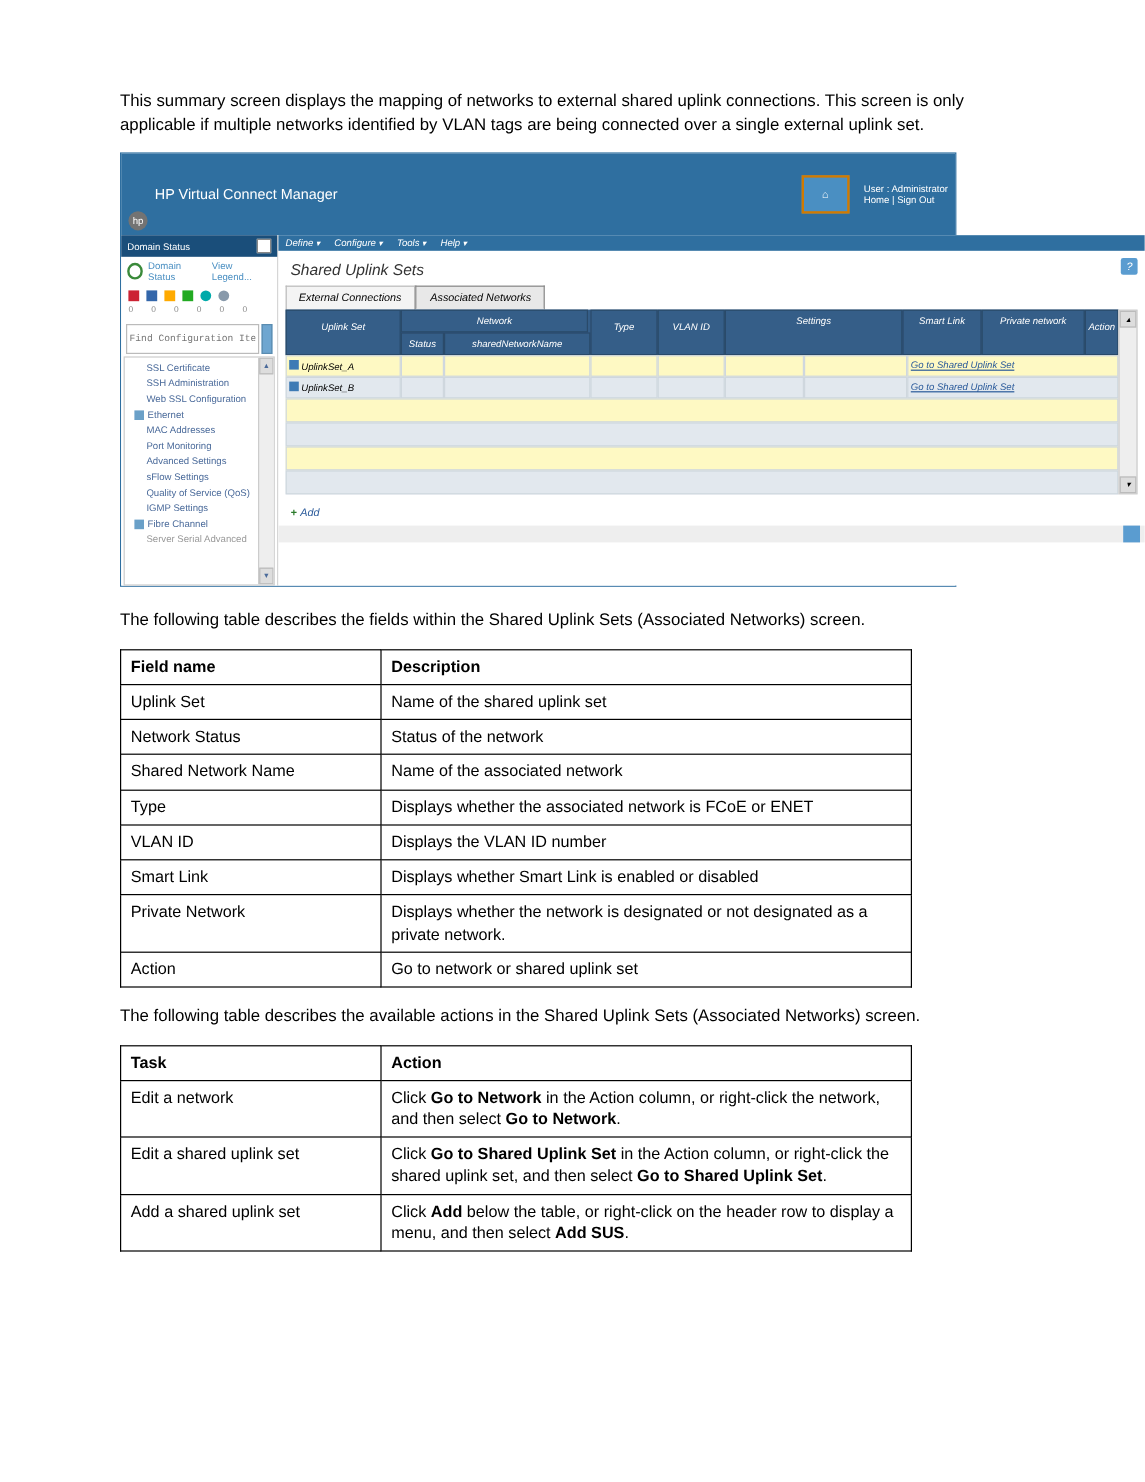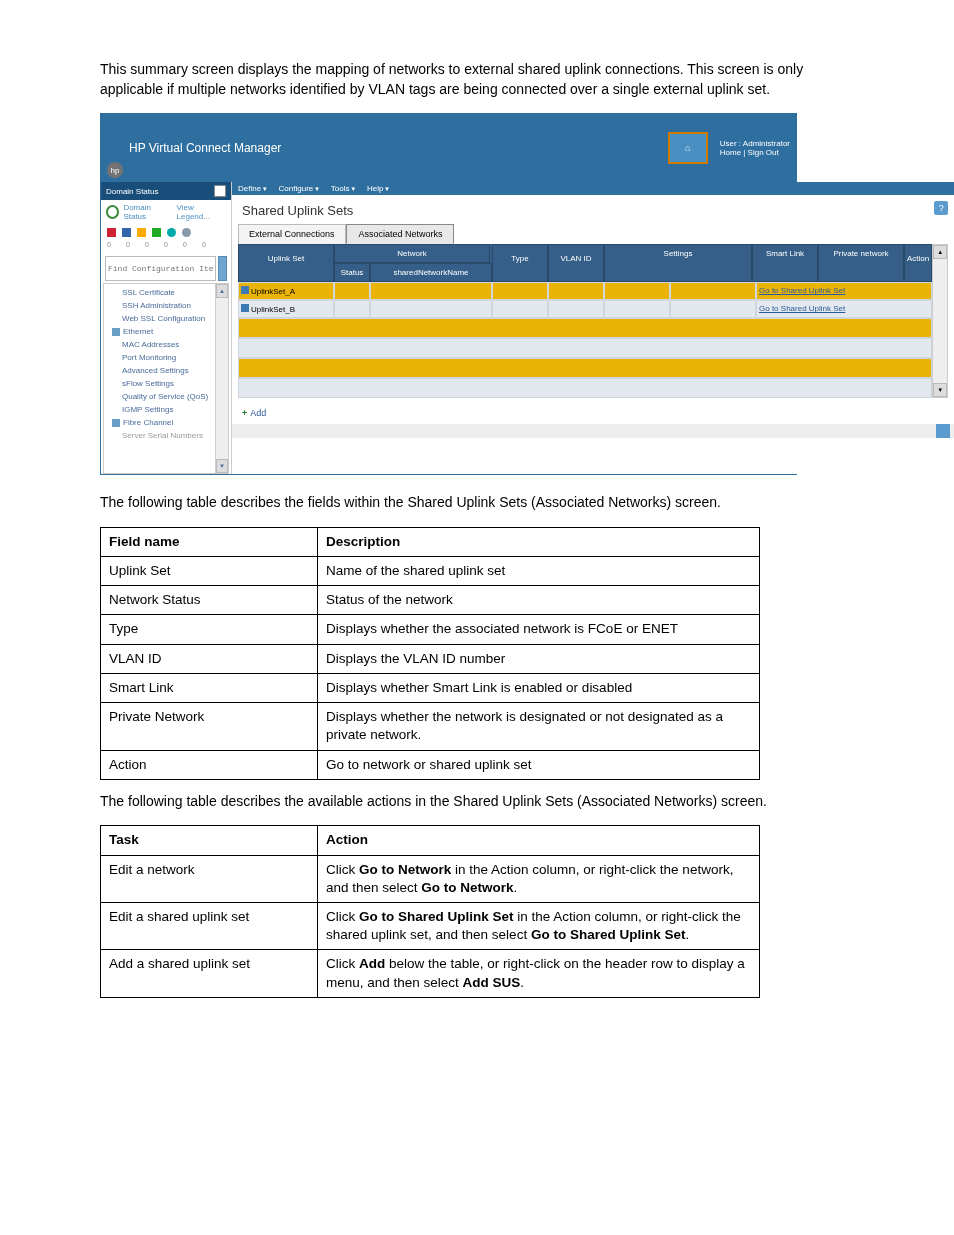--- a/index.html
+++ b/index.html
@@ -7,21 +7,21 @@
     font-size: 14px;
     color: #000;
     margin: 0;
     padding: 60px 100px 40px 100px;
     background: #fff;
     width: 954px;
     box-sizing: border-box;
   }
   p.body-text {
     line-height: 1.4;
-    margin: 0 0 14px 0;
+    margin: 14px 0 14px 0;
   }
   
   .app-screenshot {
     width: 695px;
     border: 1px solid #2f6fa0;
     font-size: 9px;
     margin: 10px 0 18px 0;
     background: #fff;
   }
   .app-titlebar {
@@ -55,32 +55,32 @@
   .search-row{padding:2px 4px;display:flex;gap:2px;}
   .search-row input{flex:1;font-size:8px;border:1px solid #bbb;padding:7px 2px;font-family:Liberation Mono, monospace;}
   .search-go{width:14px;background:#6fa6d0;border:1px solid #5a8cb0;}
   .nav-list{font-size:8px;color:#4a6a9a;padding:2px 0 2px 4px;border:1px solid #ccc;margin:0 2px;height:185px;overflow:hidden;position:relative;}
   .nav-list .item{padding:2px 4px 2px 14px;white-space:nowrap;}
   .nav-list .group{padding:2px 4px 2px 4px;color:#4a6a9a;display:flex;gap:3px;align-items:center;}
   .grp-icon{width:8px;height:8px;background:#6aa0c8;}
   .scroll-bar{position:absolute;right:0;top:0;bottom:0;width:12px;background:#eee;border-left:1px solid #ccc;}
   .scroll-up,.scroll-dn{height:12px;background:#ddd;border:1px solid #bbb;display:flex;align-items:center;justify-content:center;font-size:7px;}
   .scroll-dn{position:absolute;bottom:0;left:0;right:0;}
-  .right-col { flex:1; background:#fff; }
+  .right-col { flex:1; background:#fff;font-style:italic; }
   .menu-bar { background:#2f6fa0; color:#fff; padding:2px 6px; font-size:8px; display:flex;gap:12px;}
   .menu-bar span::after{content:" \25BE";font-size:7px;}
   .panel-title{font-size:13px;color:#333;padding:8px 10px 6px 10px;}
   .help-q{float:right;width:14px;height:14px;background:#5a9cd0;color:#fff;text-align:center;line-height:14px;font-size:9px;border-radius:2px;margin:6px 6px 0 0;}
   .tab-row{display:flex;gap:0;padding:0 6px;}
   .tab{border:1px solid #bbb;border-bottom:none;padding:4px 10px;font-size:9px;background:#f4f4f4;}
   .tab.active{background:#e8e8e8;border:1px solid #888;border-bottom:1px solid #e8e8e8;padding-left:12px;}
   .data-grid{margin:0 6px 4px 6px;}
   .grid-head{display:flex;background:#355e88;color:#fff;font-size:8px;}
   .gh-cell{border:1px solid #2a4a6a;padding:4px 2px;text-align:center;}
-  .grid-row{display:flex;font-size:8px;background:#eab308;}
+  .grid-row{display:flex;font-size:8px;background:#fef9c3;}
   .grid-row.alt{background:#e2e8ee;}
   .gr-cell{border:1px solid #cfd7de;padding:3px 2px;overflow:hidden;white-space:nowrap;}
   .blue-sq{display:inline-block;width:8px;height:8px;background:#3d7ab5;margin-right:2px;}
   .link{color:#2a5a9a;text-decoration:underline;}
   .add-link{color:#2a5a9a;font-size:9px;padding:6px 10px;display:flex;align-items:center;gap:3px;}
   .plus{color:#2a7a2a;font-weight:bold;}
   .grid-scroll{width:14px;background:#eee;border:1px solid #ccc;display:flex;flex-direction:column;justify-content:space-between;}
   .grid-wrap{display:flex;}
   .grid-main{flex:1;}
   .bottom-corner{height:14px;background:#eee;display:flex;justify-content:flex-end;}
@@ -163,21 +163,21 @@
         <div class="item">MAC Addresses</div>
         <div class="item">Port Monitoring</div>
         <div class="item">Advanced Settings</div>
         <div class="item">sFlow Settings</div>
         <div class="item">Quality of Service (QoS)</div>
         <div class="item">IGMP Settings</div>
         <div class="group">
             <span class="grp-icon"></span>
             <span>Fibre Channel</span>
           </div>
-        <div class="item" style="color:#999">Server Serial Numbers</div>
+        <div class="item" style="color:#999">Server Serial Advanced</div>
         <div class="scroll-bar">
           <div class="scroll-up">▴</div>
           <div class="scroll-dn">▾</div>
         </div>
       </div>
     </div>
     <div class="right-col">
       <div class="menu-bar">
         <span>Define</span>
         <span>Configure</span>
@@ -273,20 +273,24 @@
   </tr>
   <tr>
         <td>Uplink Set</td>
         <td>Name of the shared uplink set</td>
       </tr>
   <tr>
         <td>Network Status</td>
         <td>Status of the network</td>
       </tr>
   <tr>
+        <td>Shared Network Name</td>
+        <td>Name of the associated network</td>
+      </tr>
+  <tr>
         <td>Type</td>
         <td>Displays whether the associated network is FCoE or ENET</td>
       </tr>
   <tr>
         <td>VLAN ID</td>
         <td>Displays the VLAN ID number</td>
       </tr>
   <tr>
         <td>Smart Link</td>
         <td>Displays whether Smart Link is enabled or disabled</td>

